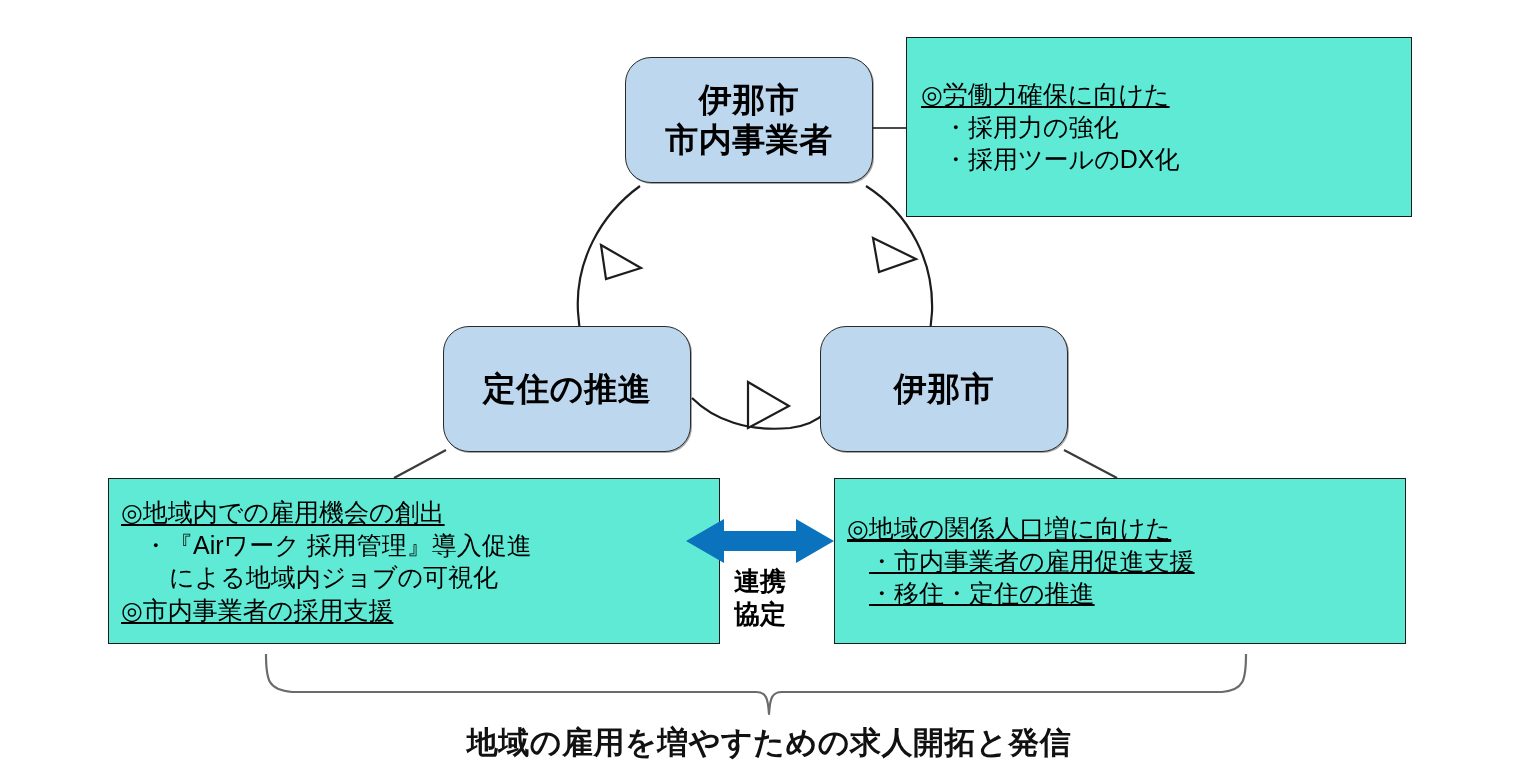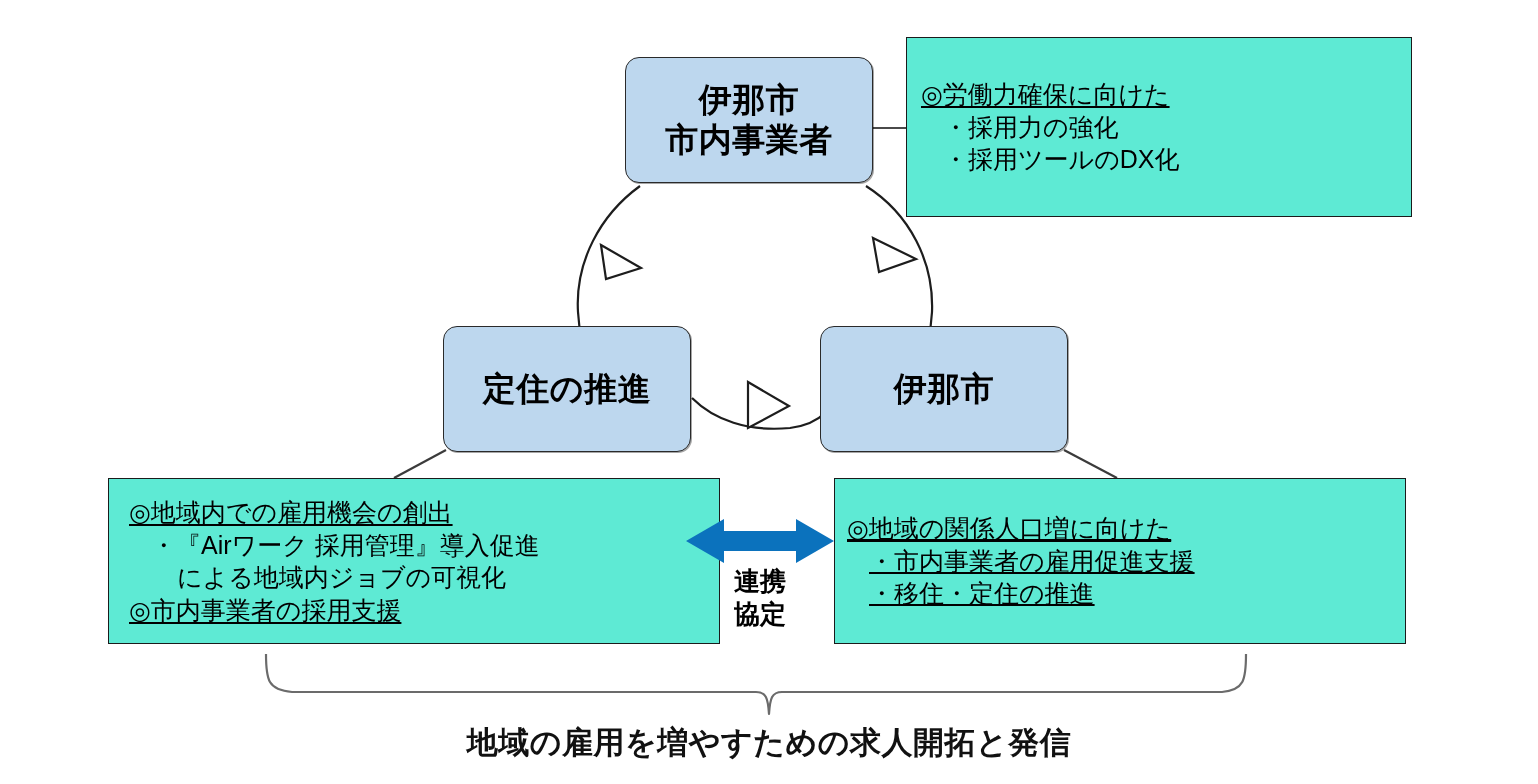--- a/index.html
+++ b/index.html
@@ -18,21 +18,21 @@
     height: 784px;
     background: #ffffff;
     overflow: hidden;
   }
   
   .node {
     position: absolute;
     box-sizing: border-box;
     background: #bdd7ee;
     border: 1.6px solid #2a2a2a;
-    border-radius: 14px;
+    border-radius: 26px;
     display: flex;
     align-items: center;
     justify-content: center;
     text-align: center;
     font-weight: 700;
     color: #000;
     line-height: 1.22;
     box-shadow: 1px 1px 0 rgba(0,0,0,0.35);
     letter-spacing: 0.5px;
   }
@@ -54,21 +54,21 @@
   .detail-box {
     position: absolute;
     box-sizing: border-box;
     background: #5eead4;
     border: 1.8px solid #1b1b1b;
     display: flex;
     flex-direction: column;
     justify-content: center;
   }
   #box-top-right { left: 906px; top: 37px; width: 506px; height: 180px; padding: 0 14px; }
-  #box-bottom-left { left: 108px; top: 478px; width: 612px; height: 166px; padding: 0 20px; }
+  #box-bottom-left { left: 108px; top: 478px; width: 612px; height: 166px; padding: 0 12px; }
   #box-bottom-right { left: 834px; top: 478px; width: 572px; height: 166px; padding: 0 12px; text-decoration: underline; }
 
   .d-line {
     font-size: 25px;
     line-height: 1.30;
     white-space: nowrap;
     color: #000;
     font-weight: 500;
   }
   .d-line.heading { text-decoration: underline; text-underline-offset: 3px; }

